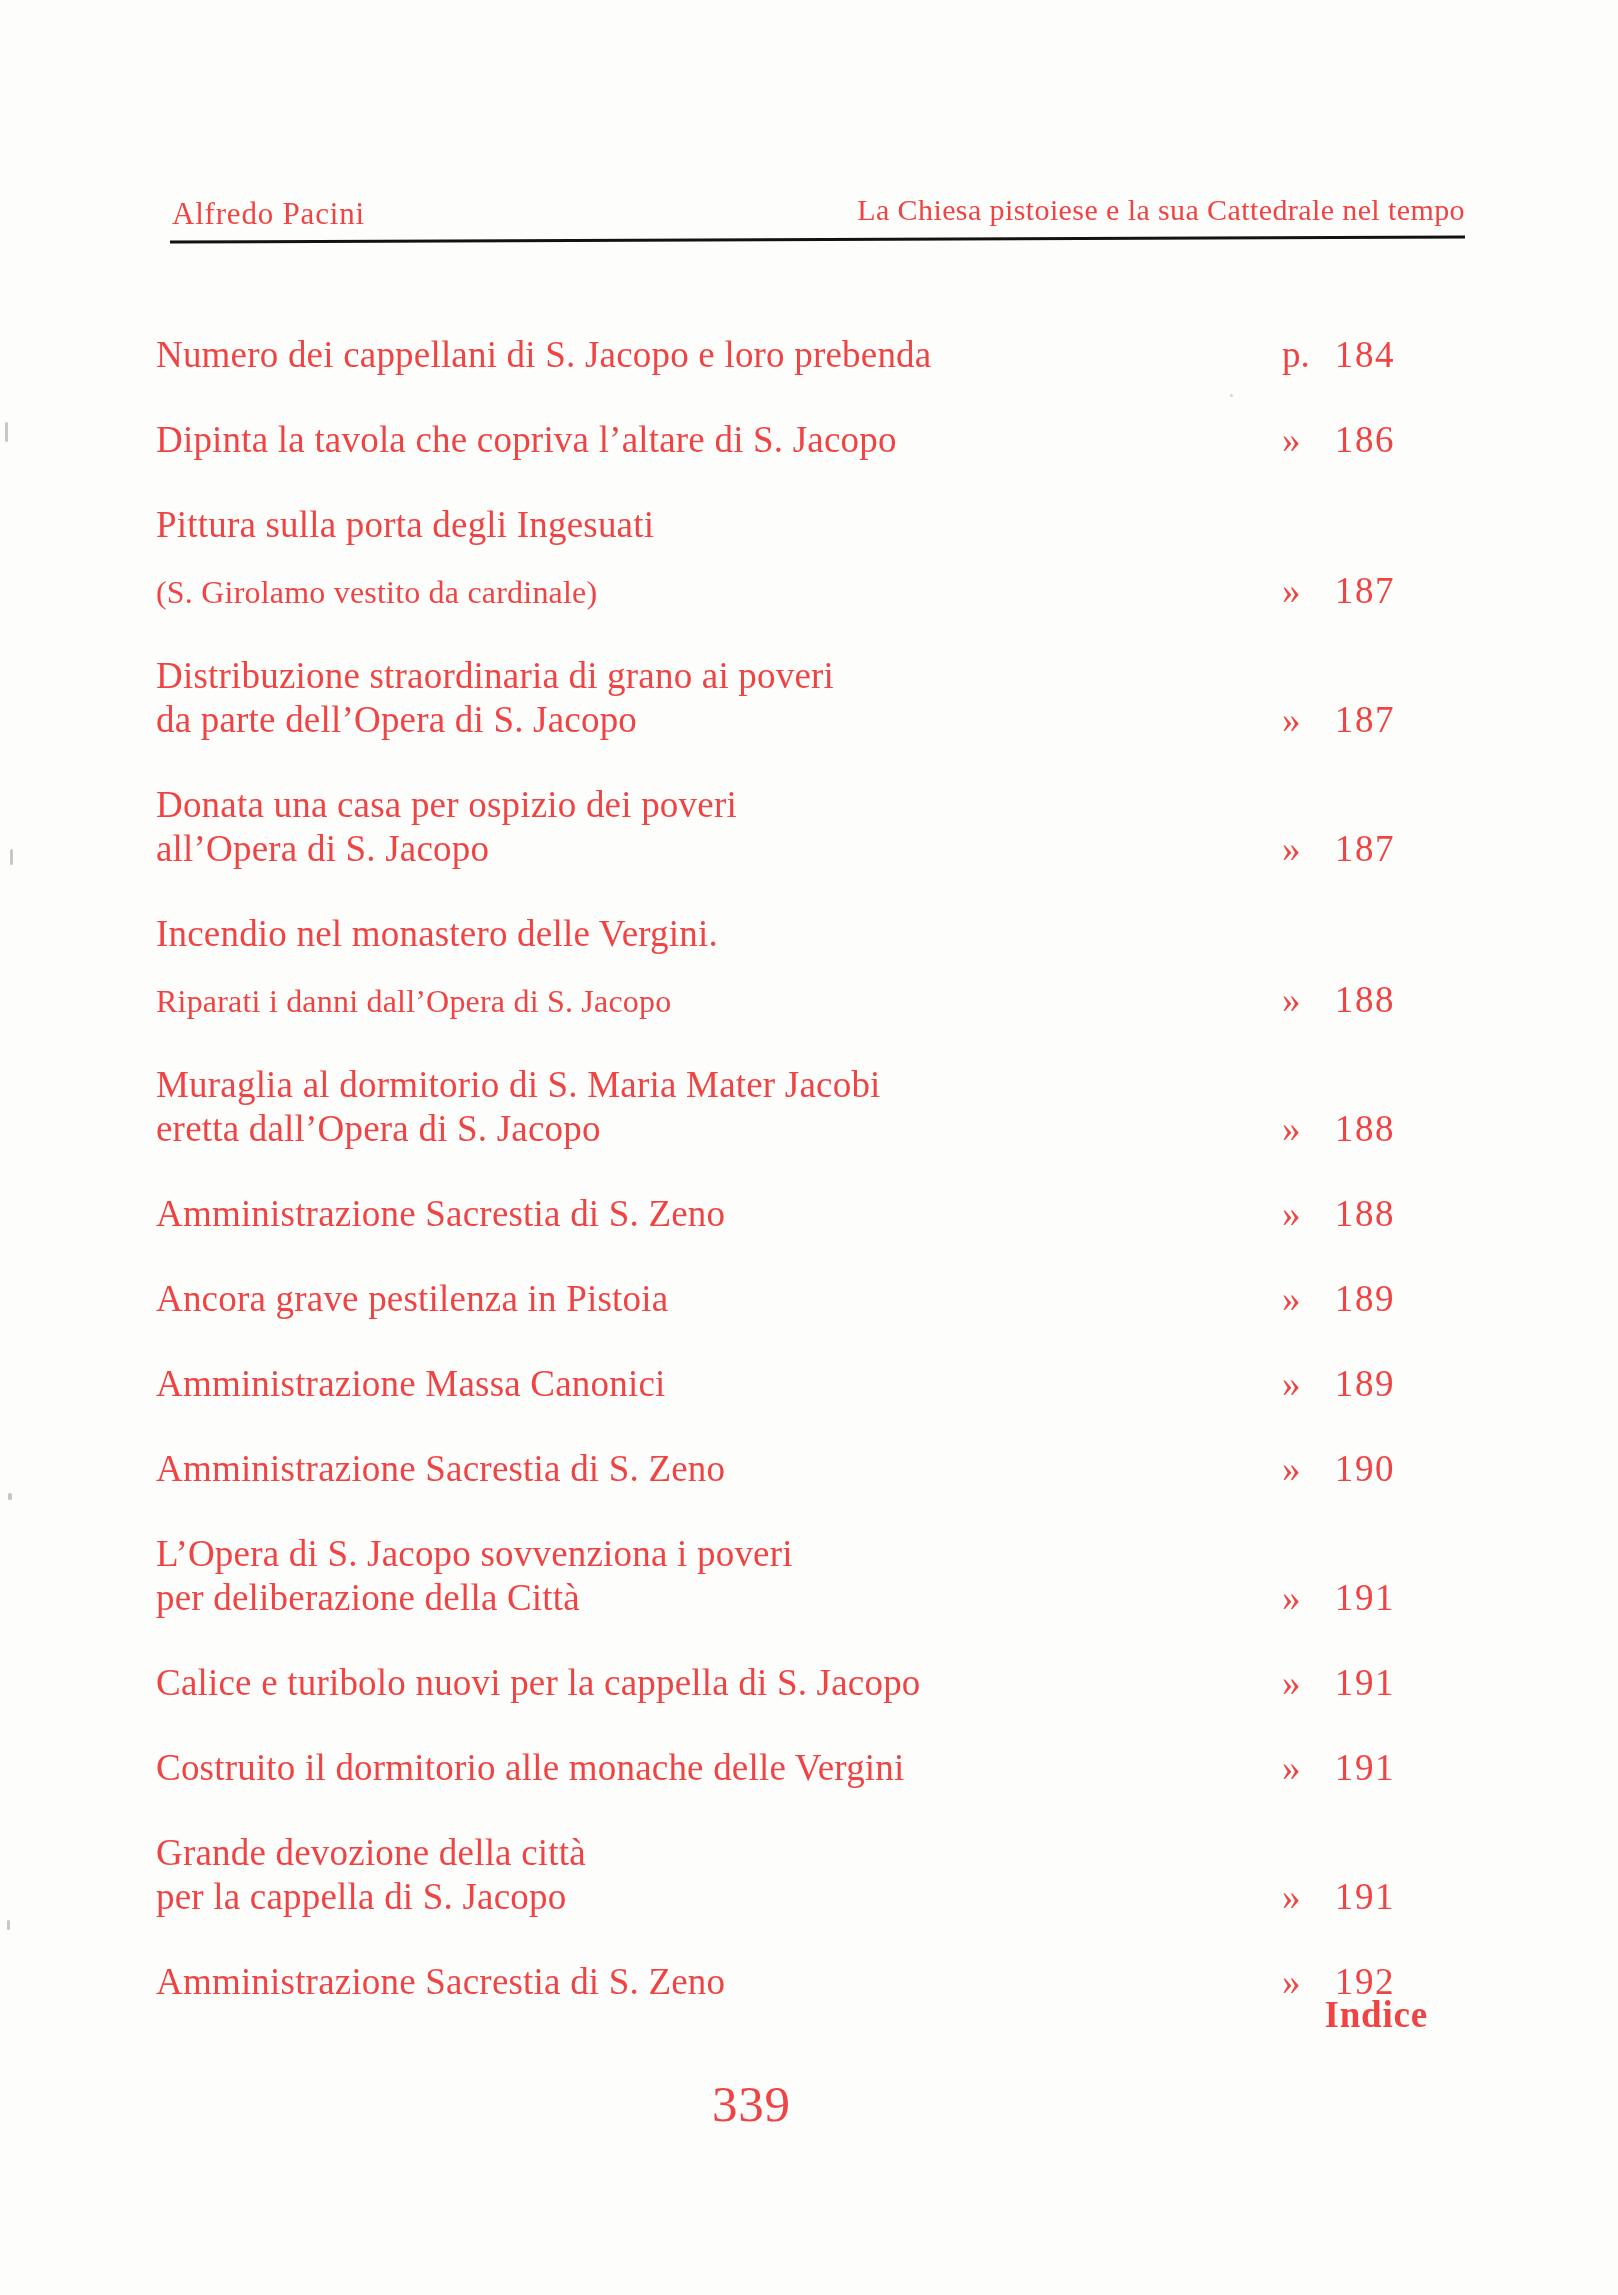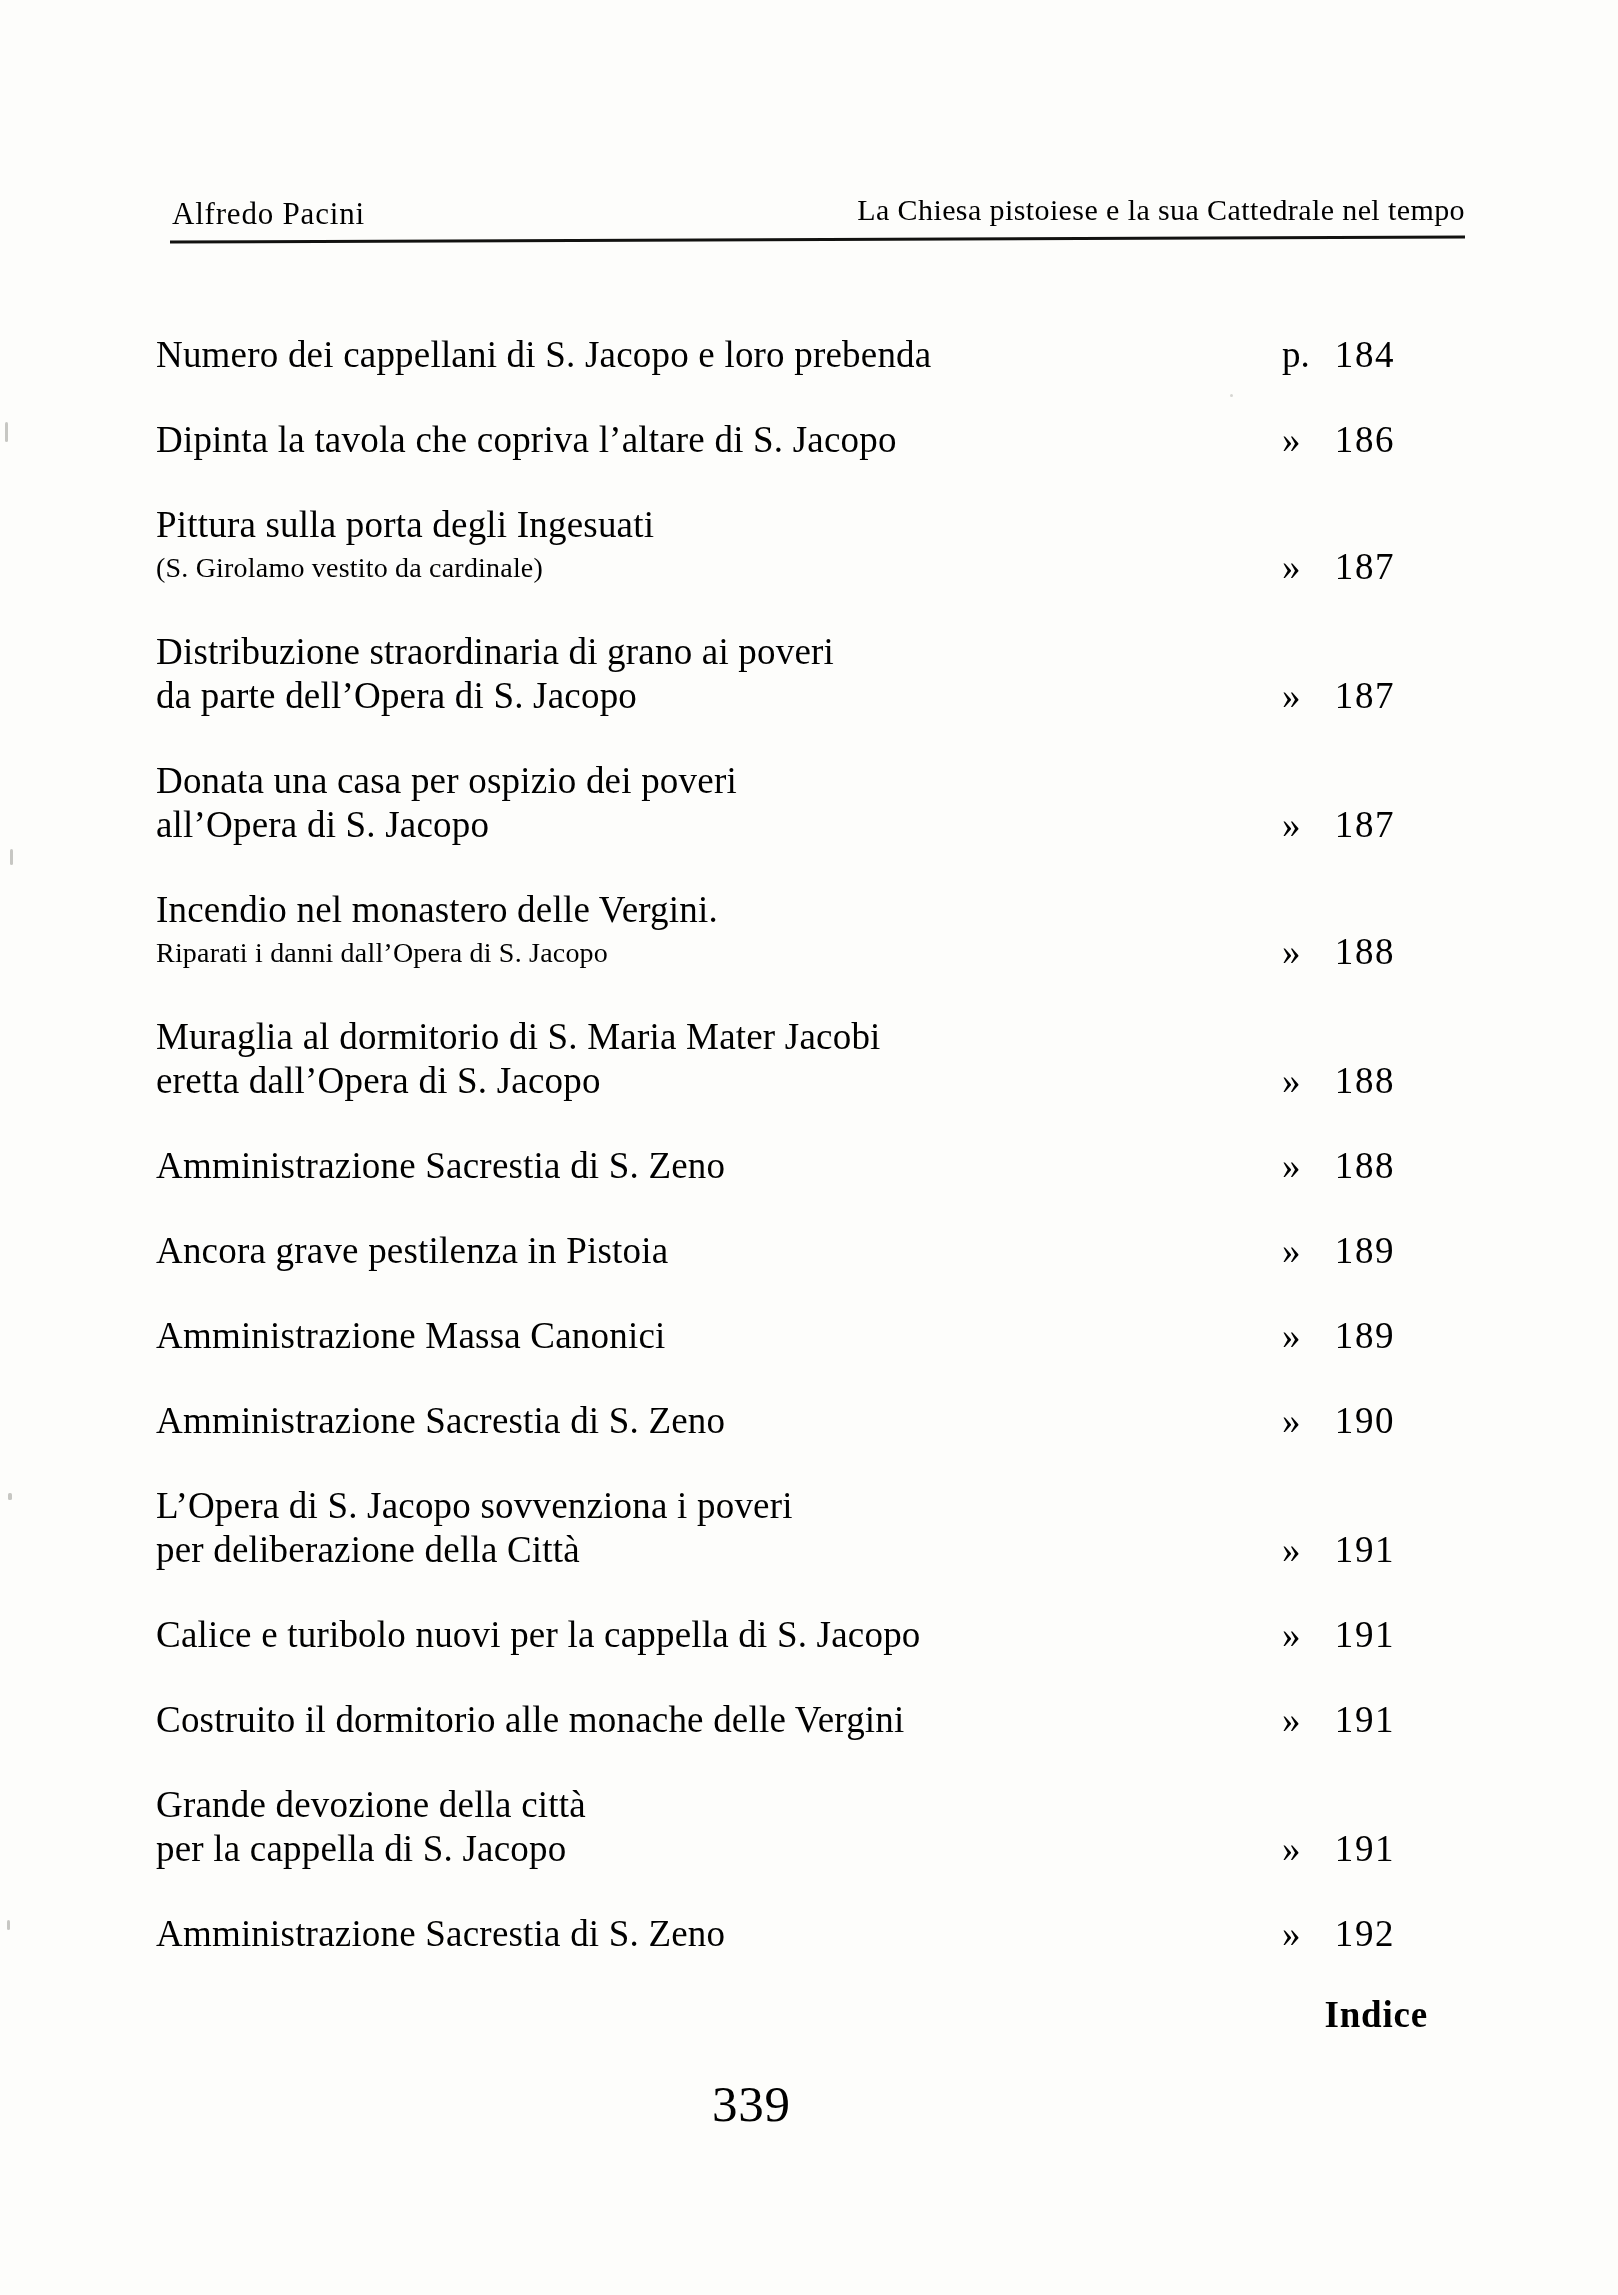--- a/index.html
+++ b/index.html
@@ -1,21 +1,21 @@
 <!DOCTYPE html>
 <html style="font-size:13px"><head>
 <meta charset="utf-8">
 <style>
   html,body{margin:0;padding:0;background:#e8e8e6;}
   .page{
     position:relative;
     width:1619px;height:2295px;
     background:#fdfdfb;
     font-family:"Liberation Serif","DejaVu Serif",serif;
-    color:#000000;
+    color:#ef4444;
     overflow:hidden;
   }
   
   .running-head-author{
     position:absolute;left:172px;top:198px;
     font-size:31px;line-height:1;letter-spacing:0.8px;
     white-space:nowrap;
   }
   .running-head-title{
     position:absolute;right:154px;top:195px;
@@ -36,22 +36,23 @@
     position:relative;
     margin:0 0 41px 0;
   }
   .entry .lines{max-width:1079px;}
   .entry .line{
     font-size:37px;line-height:44px;
     letter-spacing:0.2px;
     white-space:nowrap;
   }
   .entry .line.sub{
-    font-size:28px;line-height:42px;
+    font-size:32px;line-height:42px;
     letter-spacing:0.2px;
+    margin-top:24px;
   }
   .entry .marker{
     position:absolute;left:1126px;bottom:0;
     font-size:37px;line-height:44px;
   }
   .entry .pagenum{
     position:absolute;right:0;bottom:0;width:114px;
     font-size:37px;line-height:44px;text-align:center;
     letter-spacing:1.6px;
   }

